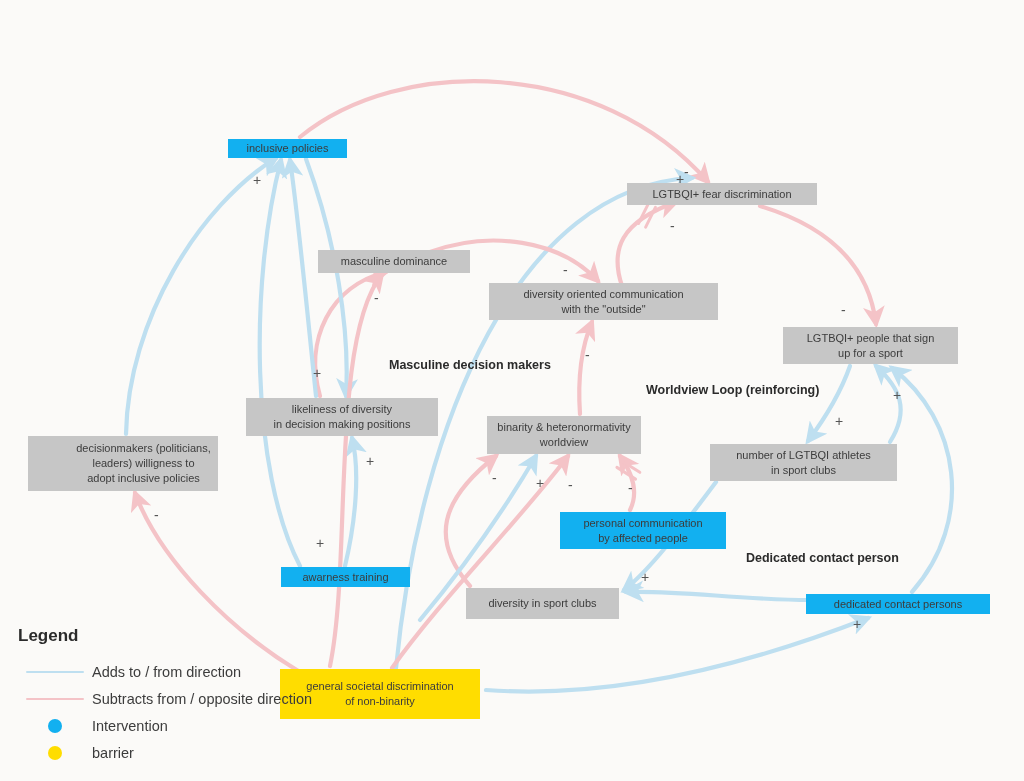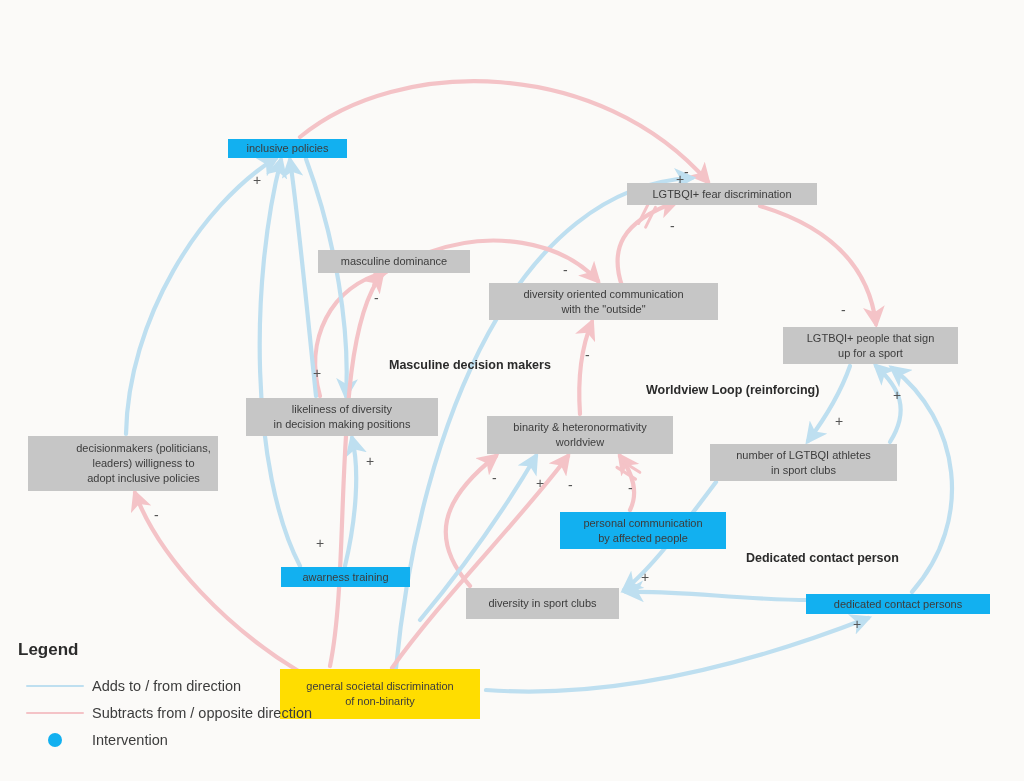--- a/index.html
+++ b/index.html
@@ -51,21 +51,21 @@
     font-size: 14px;
     color: #555;
     font-family: "Liberation Sans", sans-serif;
     line-height: 1;
     user-select: none;
   }
   
   #legend {
     position: absolute;
     left: 18px;
-    top: 640px;
+    top: 626px;
     width: 300px;
   }
   #legend .title {
     font-size: 17px;
     font-weight: bold;
     color: #2b2b2b;
     margin-bottom: 12px;
   }
   #legend .row {
     display: flex;
@@ -149,21 +149,21 @@
   <div id="node-layer">
       <div class="node inter" style="left: 228px; top: 139px; width: 119px; height: 19px;">inclusive policies</div>
       <div class="node var" style="left: 627px; top: 183px; width: 190px; height: 22px;">LGTBQI+ fear discrimination</div>
       <div class="node var" style="left: 318px; top: 250px; width: 152px; height: 23px;">masculine dominance</div>
       <div class="node var" style="left: 489px; top: 283px; width: 229px; height: 37px;">diversity oriented communication
 with the "outside"</div>
       <div class="node var" style="left: 783px; top: 327px; width: 175px; height: 37px;">LGTBQI+ people that sign
 up for a sport</div>
       <div class="node var" style="left: 246px; top: 398px; width: 192px; height: 38px;">likeliness of diversity
 in decision making positions</div>
-      <div class="node var" style="left: 487px; top: 416px; width: 186px; height: 38px;">binarity &amp; heteronormativity
+      <div class="node var" style="left: 487px; top: 416px; width: 154px; height: 38px;">binarity &amp; heteronormativity
 worldview</div>
       <div class="node var" style="left: 710px; top: 444px; width: 187px; height: 37px;">number of LGTBQI athletes
 in sport clubs</div>
       <div class="node var" style="left: 28px; top: 436px; width: 190px; height: 55px; padding-left: 48px;">decisionmakers (politicians,
 leaders) willigness to
 adopt inclusive policies</div>
       <div class="node inter" style="left: 560px; top: 512px; width: 166px; height: 37px;">personal communication
 by affected people</div>
       <div class="node inter" style="left: 281px; top: 567px; width: 129px; height: 20px;">awarness training</div>
       <div class="node var" style="left: 466px; top: 588px; width: 153px; height: 31px;">diversity in sport clubs</div>
@@ -213,16 +213,22 @@
             <div class="line" style="background: rgb(244, 195, 199);"></div>
           </div>
           <div class="lbl">Subtracts from / opposite direction</div>
         </div>
         <div class="row">
           <div class="swatch">
             <div class="dot" style="background: rgb(18, 176, 240);"></div>
           </div>
           <div class="lbl">Intervention</div>
         </div>
+        <div class="row">
+          <div class="swatch">
+            <div class="dot" style="background: rgb(255, 221, 0);"></div>
+          </div>
+          <div class="lbl">barrier</div>
+        </div>
       </div>
   </div>
 
 </div>
 
 </body></html>

